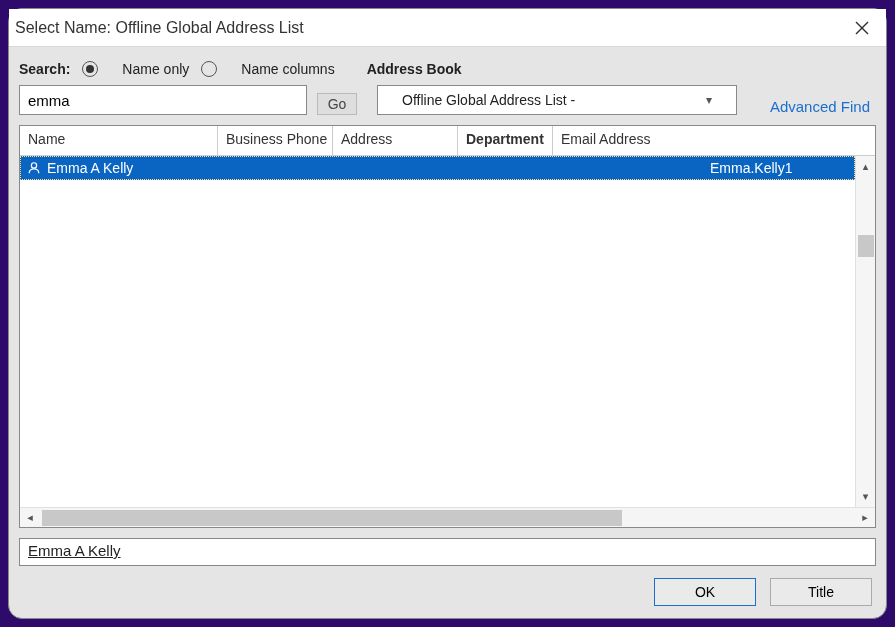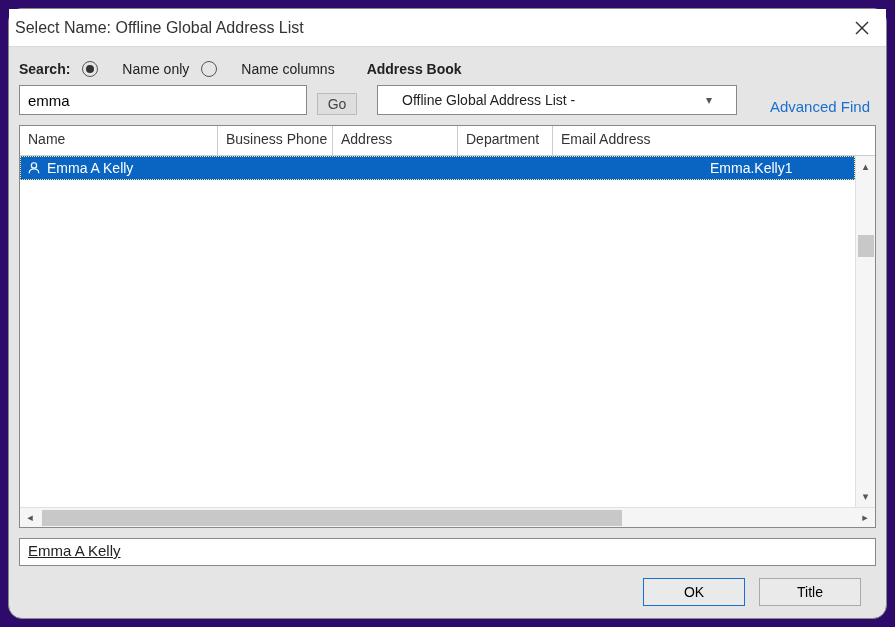--- a/index.html
+++ b/index.html
@@ -129,21 +129,21 @@
     color: #333;
     font-size: 14px;
     white-space: nowrap;
     overflow: hidden;
   }
   .col:last-child { border-right: none; }
   .c-name  { width: 198px; }
   .c-title { width: 150px; }
   .c-phone { width: 115px; text-align: right; }
   .c-loc   { width: 125px; }
-  .c-dept  { width: 95px; }
+  .c-dept  { width: 95px; font-weight: bold; }
   .c-email { flex: 1; }
   .body-wrap {
     flex: 1;
     display: flex;
     min-height: 0;
   }
   .rows {
     flex: 1;
     background: #fff;
     overflow: hidden;
@@ -208,21 +208,21 @@
     border: 1px solid #888;
     background: #fff;
     padding: 3px 8px;
     font-size: 15px;
   }
   .selected-field span { text-decoration: underline; }
   .footer {
     display: flex;
     justify-content: flex-end;
     gap: 14px;
-    padding: 6px 25px 12px 0;
+    padding: 6px 14px 12px 0;
   }
   .btn {
     width: 102px; height: 28px;
     border: 1px solid #aaa;
     background: #eaeaea;
     font-size: 14px;
     cursor: pointer;
   }
   .btn.primary {
     border: 1.5px solid #1a6fcf;

